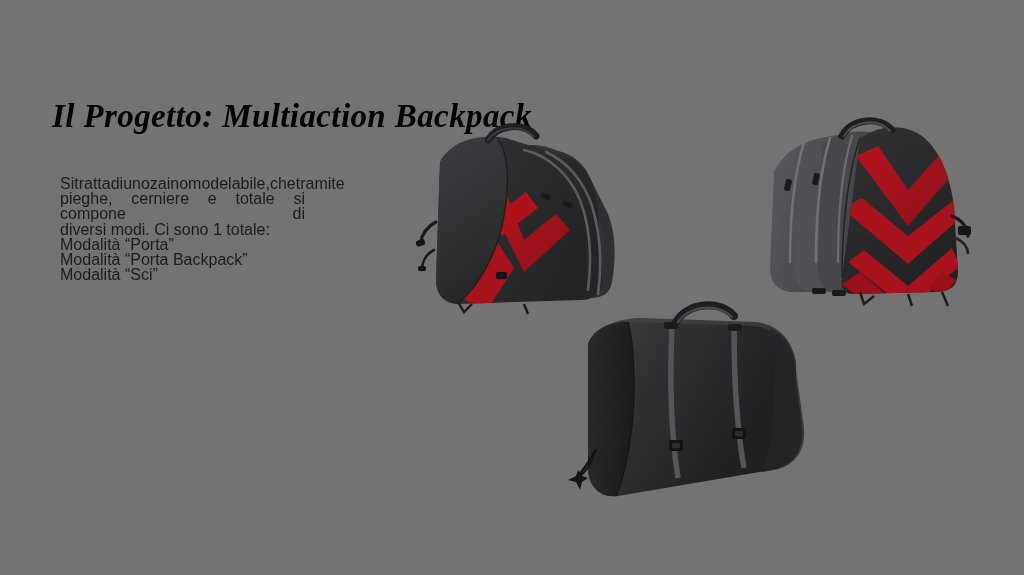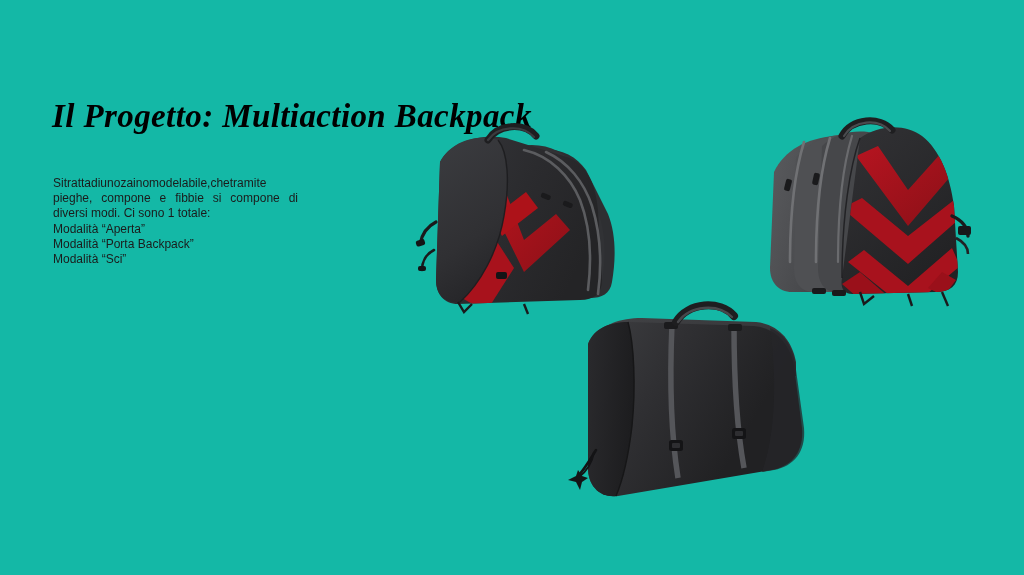--- a/index.html
+++ b/index.html
@@ -7,45 +7,45 @@
     padding: 0;
     background: #ffffff;
   }
   body {
     font-family: "Liberation Sans", sans-serif;
   }
   .slide {
     position: relative;
     width: 1024px;
     height: 575px;
-    background: #14b8a6;
+    background: #737373;
     overflow: hidden;
   }
 
   
   .slide-title {
     position: absolute;
     left: 52px;
     top: 76px;
     font-family: "Liberation Serif", "DejaVu Serif", serif;
     font-weight: bold;
     font-style: italic;
     font-size: 33px;
     letter-spacing: 0.4px;
     color: #000000;
     white-space: nowrap;
   }
 
   
   .body-copy {
     position: absolute;
-    left: 53px;
+    left: 60px;
     top: 176px;
     width: 245px;
-    font-size: 12px;
+    font-size: 16px;
     line-height: 15.2px;
     color: #1b1b1b;
   }
   .body-copy p {
     margin: 0;
   }
   .body-copy .justified {
     text-align: justify;
     text-align-last: justify;
   }
@@ -71,23 +71,23 @@
 </style>
 </head>
 <body>
 
 <div class="slide">
 
   <h1 class="slide-title">Il Progetto: Multiaction Backpack</h1>
 
   <div class="body-copy">
     <p class="justified">Sitrattadiunozainomodelabile,chetramite</p>
-    <p class="justified">pieghe, compone e fibbie si compone di</p>
+    <p class="justified">pieghe, cerniere e totale si compone di</p>
     <p>diversi modi. Ci sono 1 totale:</p>
-    <p>Modalità “Aperta”</p>
+    <p>Modalità “Porta”</p>
     <p>Modalità “Porta Backpack”</p>
     <p>Modalità “Sci”</p>
   </div>
 
   <div class="render render-open">
     <svg viewBox="0 0 262 200" width="262" height="200" xmlns="http://www.w3.org/2000/svg">
       <defs>
         <linearGradient id="o-front" x1="0" y1="0" x2="1" y2="0.5">
           <stop offset="0%" stop-color="#35363a"></stop>
           <stop offset="55%" stop-color="#2b2b2e"></stop>

